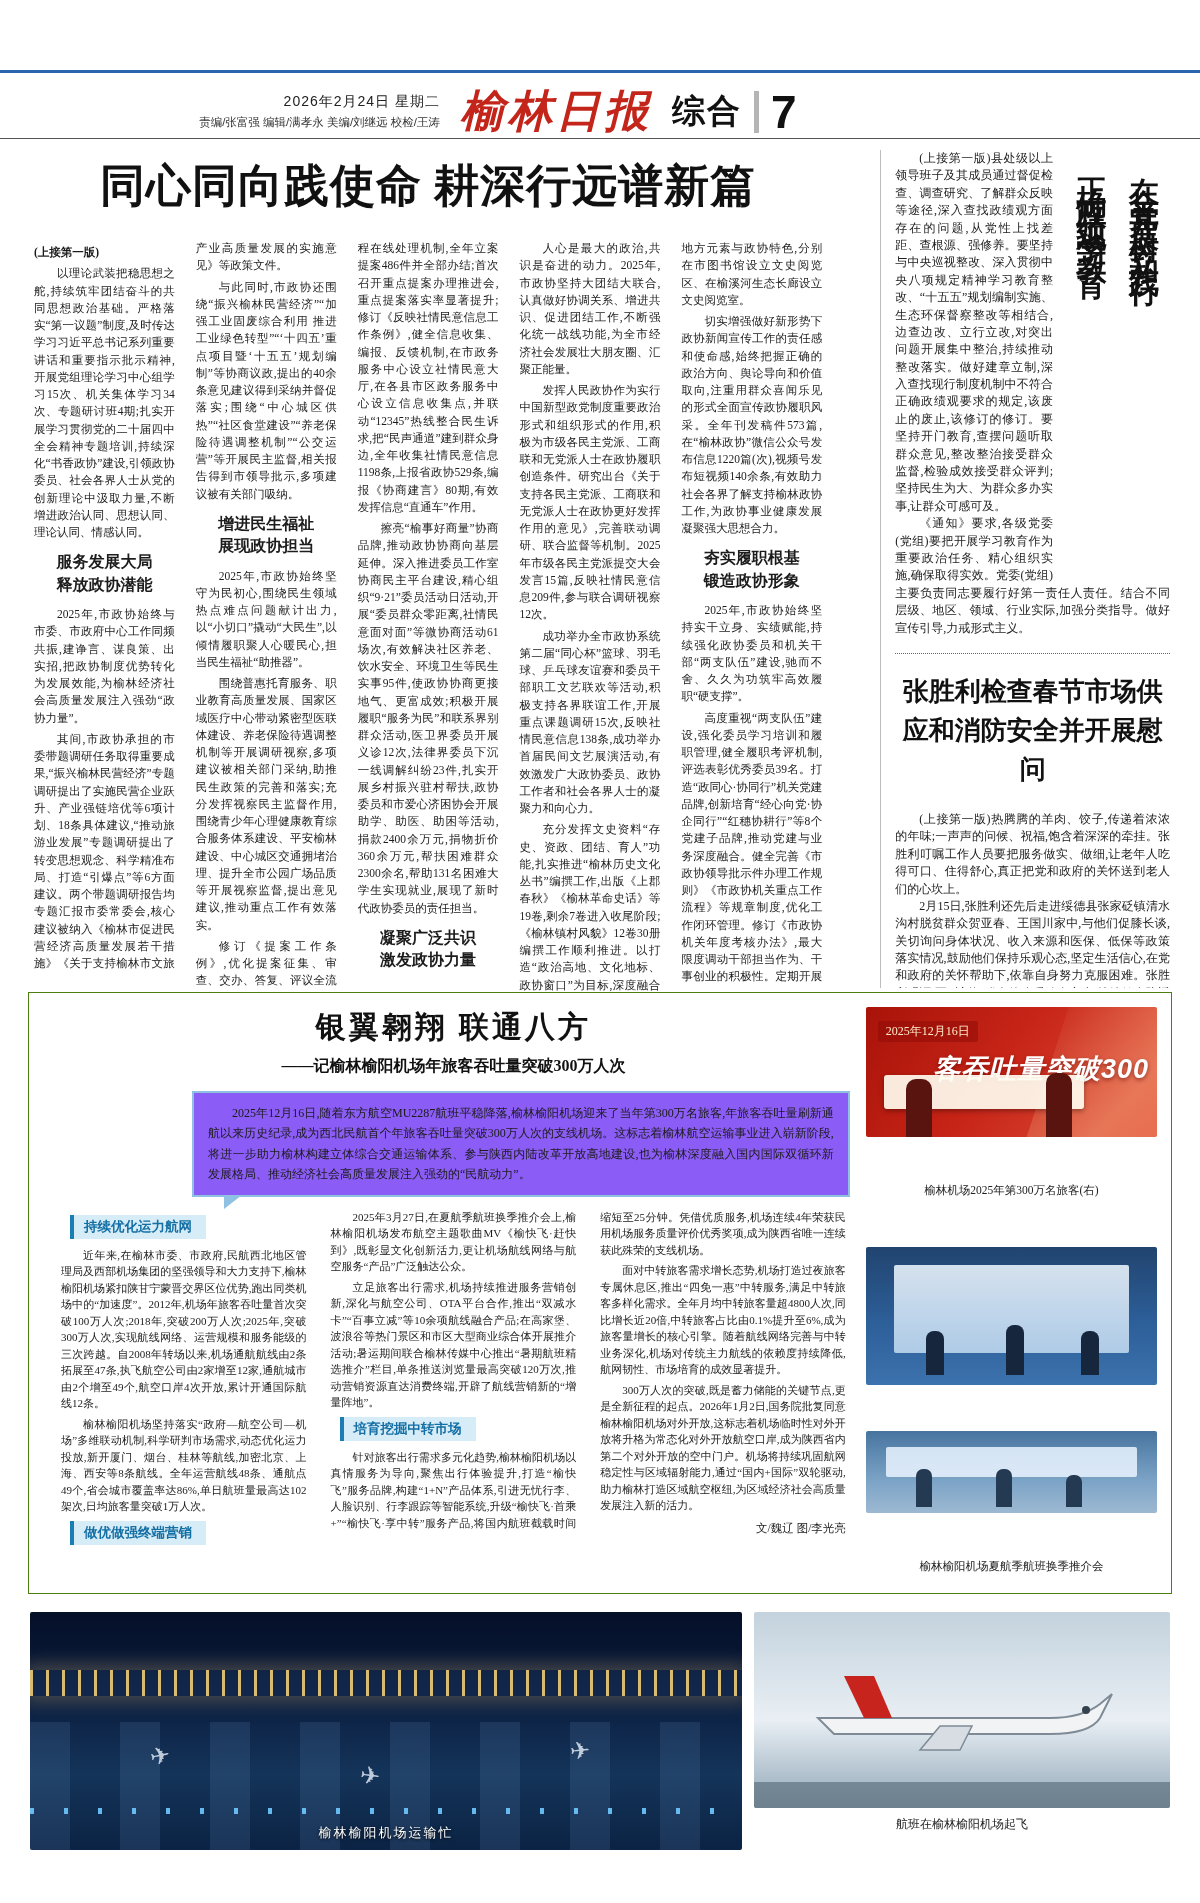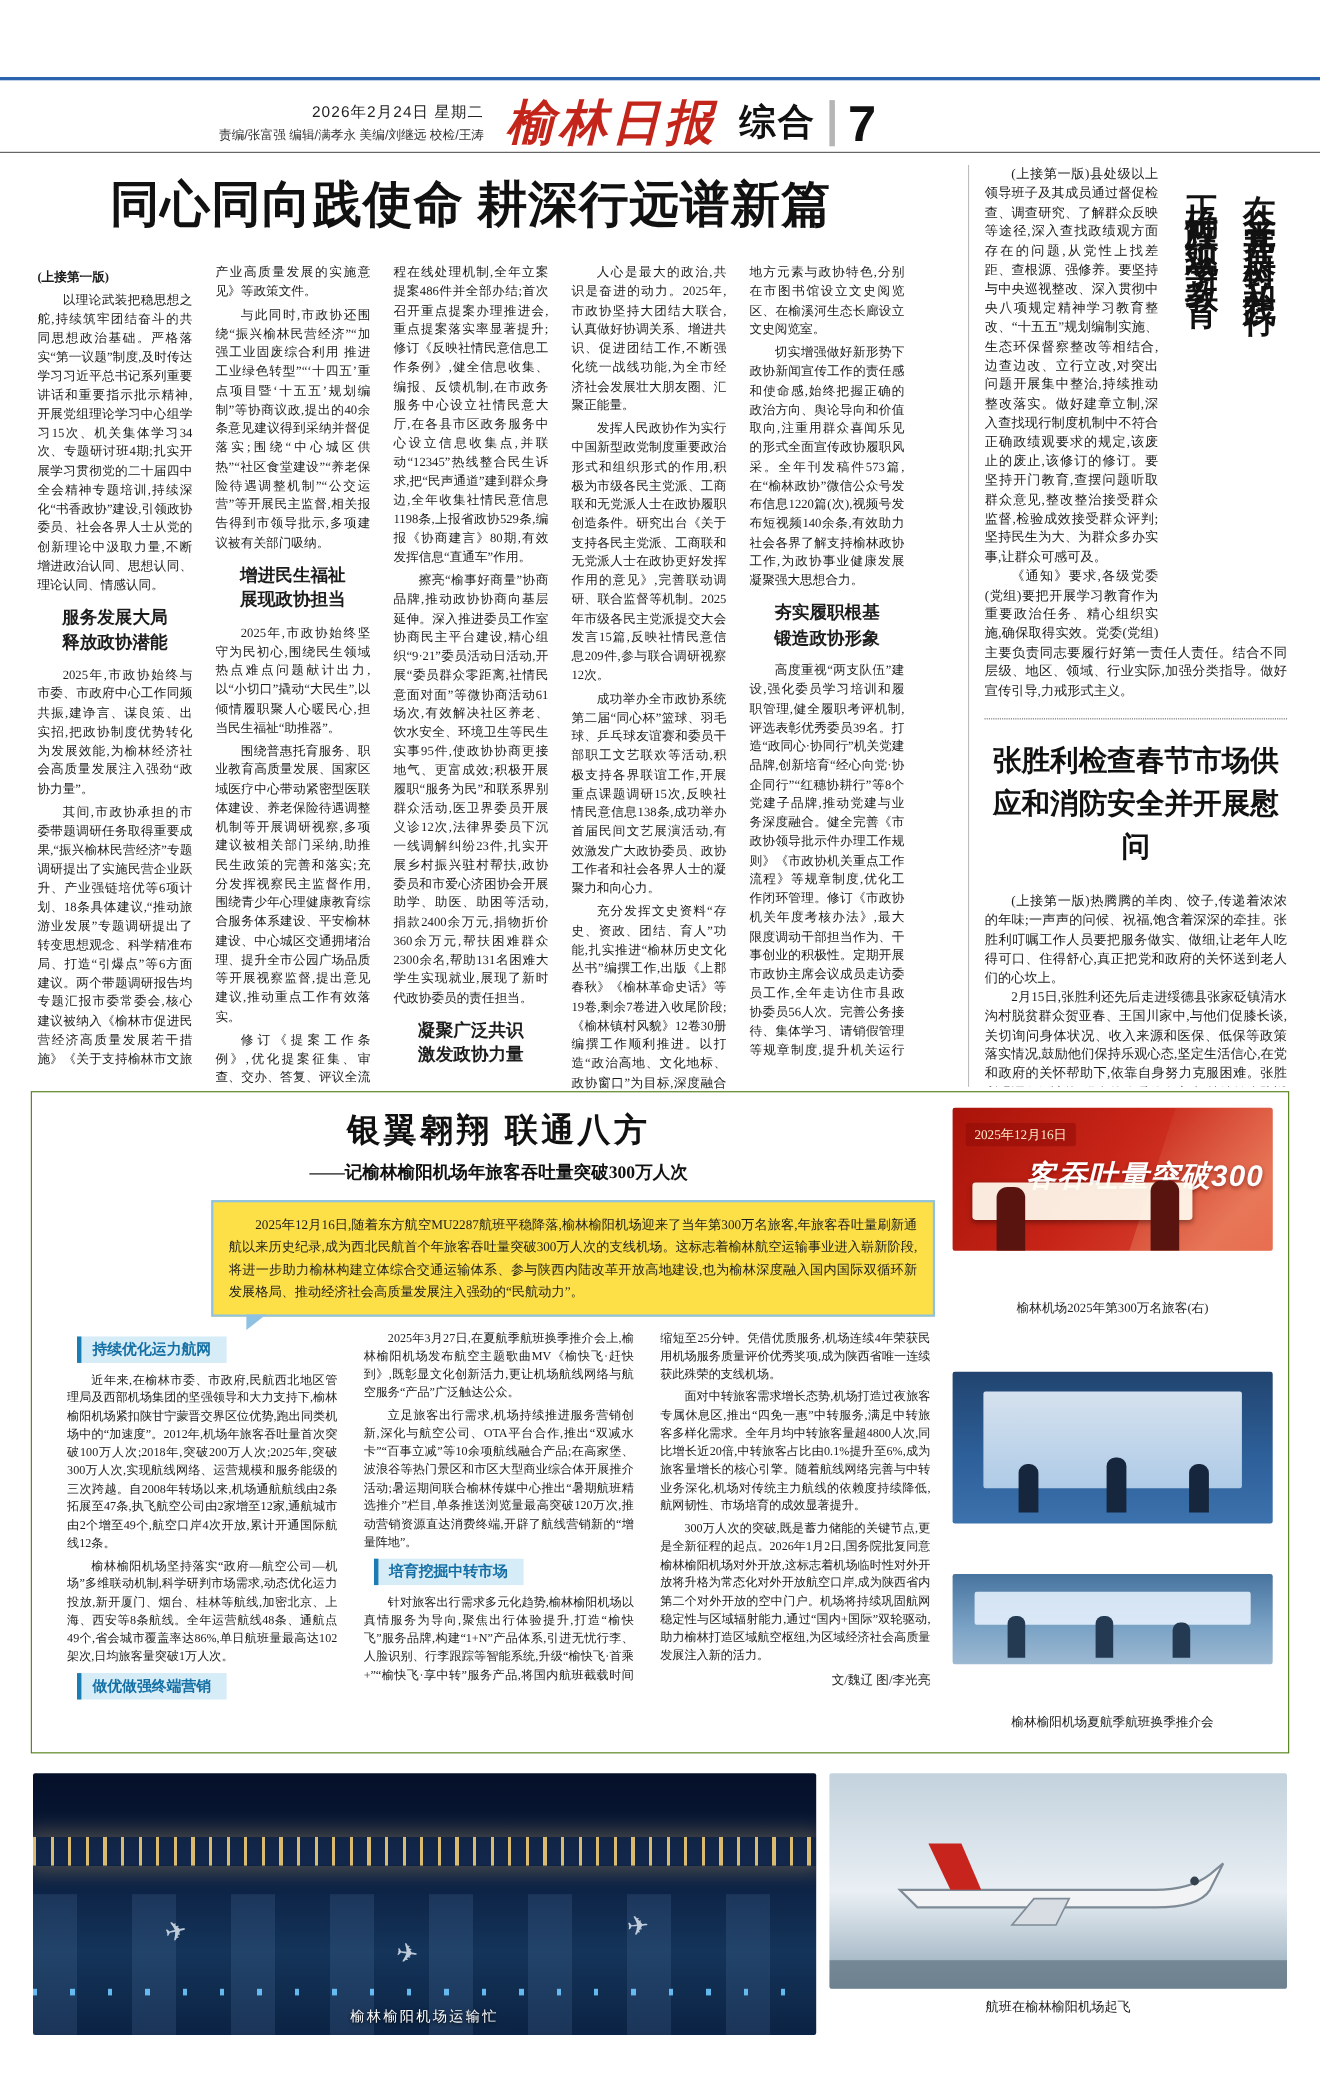--- a/index.html
+++ b/index.html
@@ -49,21 +49,21 @@
   .art2-headline { font-size:26px; font-weight:bold; text-align:center; line-height:1.5;
     margin-bottom:22px; color:#111; font-family:"Liberation Sans","DejaVu Sans",sans-serif; }
 
   
   .feature-box { position:absolute; top:992px; left:28px; width:1144px; height:602px;
     border:1px solid #4d7c0f; padding:14px 14px 10px 28px; display:flex; gap:16px; background:#fff; }
   .feature-left { width:806px; }
   .feature-title { text-align:center; font-size:30px; font-weight:bold; letter-spacing:3px;
     color:#111; font-family:"Liberation Sans","DejaVu Sans",sans-serif; }
   .feature-subtitle { text-align:center; font-size:16px; font-weight:bold; margin-top:8px; color:#111; }
-  .feature-lead { margin:14px 0 12px 135px; background:#fde047; border:2px solid #8fc2e2;
+  .feature-lead { margin:14px 0 12px 135px; background:#8b5cf6; border:2px solid #8fc2e2;
     padding:10px 14px; font-size:12px; line-height:1.7; text-align:justify; position:relative; text-indent:2em; }
   .feature-lead::after { content:""; position:absolute; left:30px; bottom:-14px;
     border-left:18px solid #8fc2e2; border-bottom:14px solid transparent; }
   .feature-cols { column-count:3; column-gap:16px; height:372px; overflow:hidden;
     font-size:11px; line-height:1.5; text-align:justify; }
   .blk-sechead { width:fit-content; background:#d6ecf7; color:#146fa5; font-weight:bold;
     font-size:13.5px; padding:2px 14px 2px 10px; border-left:4px solid #1a7db3;
     margin:6px 13px 8px; break-inside:avoid; text-indent:0;
     font-family:"Liberation Sans","DejaVu Sans",sans-serif; }
   .blk-byline { text-align:right; text-indent:0; margin-top:6px; font-size:11.5px; }
@@ -156,20 +156,21 @@
           <div class="blk blk-para">擦亮“榆事好商量”协商品牌,推动政协协商向基层延伸。深入推进委员工作室协商民主平台建设,精心组织“9·21”委员活动日活动,开展“委员群众零距离,社情民意面对面”等微协商活动61场次,有效解决社区养老、饮水安全、环境卫生等民生实事95件,使政协协商更接地气、更富成效;积极开展履职“服务为民”和联系界别群众活动,医卫界委员开展义诊12次,法律界委员下沉一线调解纠纷23件,扎实开展乡村振兴驻村帮扶,政协委员和市爱心济困协会开展助学、助医、助困等活动,捐款2400余万元,捐物折价360余万元,帮扶困难群众2300余名,帮助131名困难大学生实现就业,展现了新时代政协委员的责任担当。</div>
           <div class="blk blk-subhead">凝聚广泛共识
 激发政协力量</div>
           <div class="blk blk-para">人心是最大的政治,共识是奋进的动力。2025年,市政协坚持大团结大联合,认真做好协调关系、增进共识、促进团结工作,不断强化统一战线功能,为全市经济社会发展壮大朋友圈、汇聚正能量。</div>
           <div class="blk blk-para">发挥人民政协作为实行中国新型政党制度重要政治形式和组织形式的作用,积极为市级各民主党派、工商联和无党派人士在政协履职创造条件。研究出台《关于支持各民主党派、工商联和无党派人士在政协更好发挥作用的意见》,完善联动调研、联合监督等机制。2025年市级各民主党派提交大会发言15篇,反映社情民意信息209件,参与联合调研视察12次。</div>
           <div class="blk blk-para">成功举办全市政协系统第二届“同心杯”篮球、羽毛球、乒乓球友谊赛和委员干部职工文艺联欢等活动,积极支持各界联谊工作,开展重点课题调研15次,反映社情民意信息138条,成功举办首届民间文艺展演活动,有效激发广大政协委员、政协工作者和社会各界人士的凝聚力和向心力。</div>
           <div class="blk blk-para">充分发挥文史资料“存史、资政、团结、育人”功能,扎实推进“榆林历史文化丛书”编撰工作,出版《上郡春秋》《榆林革命史话》等19卷,剩余7卷进入收尾阶段;《榆林镇村风貌》12卷30册编撰工作顺利推进。以打造“政治高地、文化地标、政协窗口”为目标,深度融合地方元素与政协特色,分别在市图书馆设立文史阅览区、在榆溪河生态长廊设立文史阅览室。</div>
           <div class="blk blk-para">切实增强做好新形势下政协新闻宣传工作的责任感和使命感,始终把握正确的政治方向、舆论导向和价值取向,注重用群众喜闻乐见的形式全面宣传政协履职风采。全年刊发稿件573篇,在“榆林政协”微信公众号发布信息1220篇(次),视频号发布短视频140余条,有效助力社会各界了解支持榆林政协工作,为政协事业健康发展凝聚强大思想合力。</div>
           <div class="blk blk-subhead">夯实履职根基
 锻造政协形象</div>
+          <div class="blk blk-para">2025年,市政协始终坚持实干立身、实绩赋能,持续强化政协委员和机关干部“两支队伍”建设,驰而不舍、久久为功筑牢高效履职“硬支撑”。</div>
           <div class="blk blk-para">高度重视“两支队伍”建设,强化委员学习培训和履职管理,健全履职考评机制,评选表彰优秀委员39名。打造“政同心·协同行”机关党建品牌,创新培育“经心向党·协企同行”“红穗协耕行”等8个党建子品牌,推动党建与业务深度融合。健全完善《市政协领导批示件办理工作规则》《市政协机关重点工作流程》等规章制度,优化工作闭环管理。修订《市政协机关年度考核办法》,最大限度调动干部担当作为、干事创业的积极性。定期开展市政协主席会议成员走访委员工作,全年走访住市县政协委员56人次。完善公务接待、集体学习、请销假管理等规章制度,提升机关运行效能,形成以制度管人、按程序办事的良好局面。</div>
           <div class="blk blk-para">征程万里风正劲,历兵秣马再登攀。2026年是“十五五”规划开局之年,是榆林积厚成势、全面发力、能级跃升的关键一年。市政协将站在新的历史起点上,更好发挥人民政协专门协商机构作用,在发扬民主与增进团结上相互贯通,在建言资政和凝聚共识上双向发力,为奋力谱写中国式现代化建设的榆林新篇章凝聚人心、凝聚共识、凝聚智慧、凝聚力量。</div>
         </div>
     </div>
 
     <div class="right-col">
       <div class="art1">
         <div class="vh">在全党开展树立和践行
 正确政绩观学习教育</div>
         <div class="art-body">

